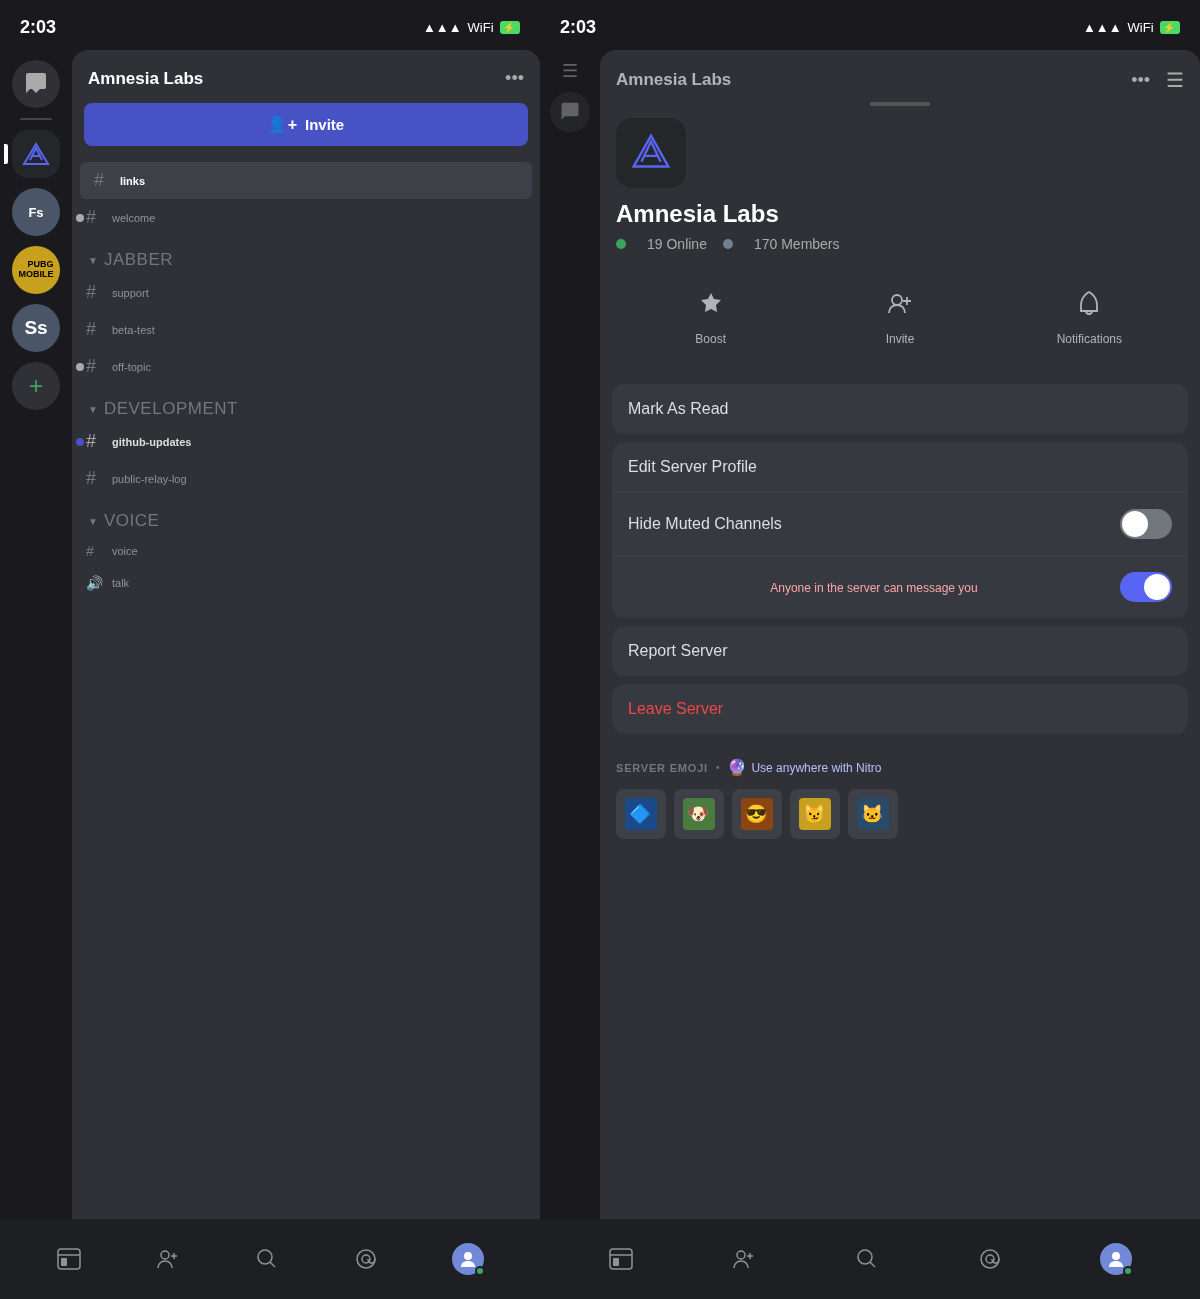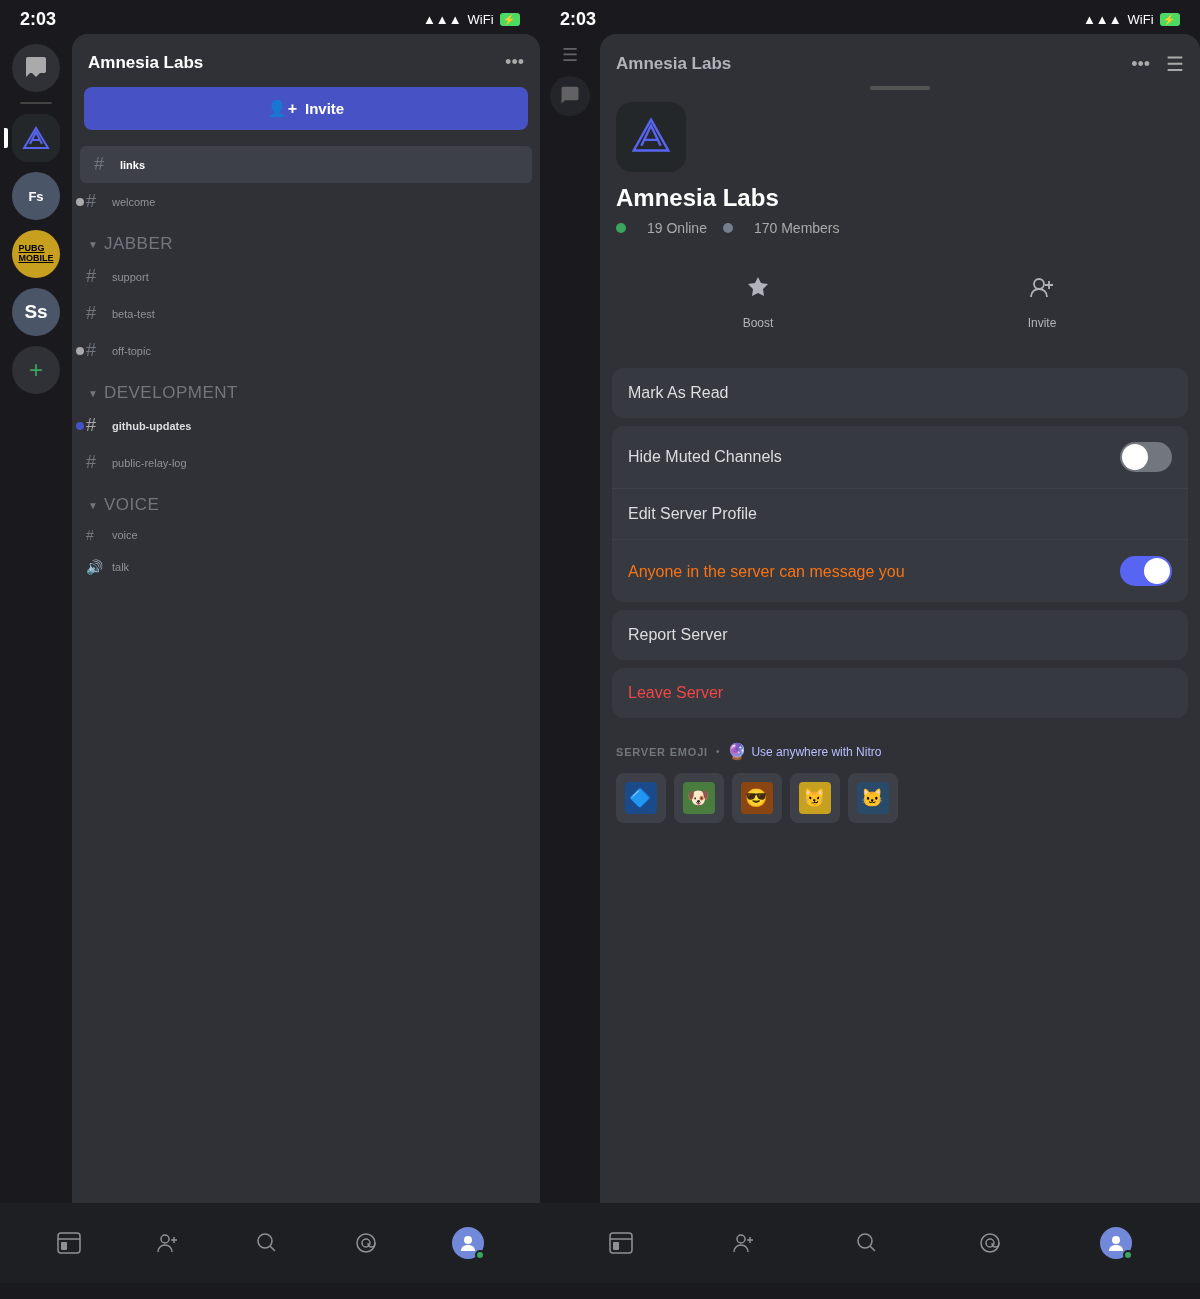--- a/index.html
+++ b/index.html
@@ -29,21 +29,21 @@
       position: relative;
       flex-shrink: 0;
     }
 
     
     .status-bar {
       display: flex;
       justify-content: space-between;
       align-items: center;
       padding: 12px 20px 8px;
-      height: 34px;
+      height: 50px;
     }
     .status-time {
       font-size: 18px;
       font-weight: 600;
       color: #fff;
     }
     .status-icons {
       display: flex;
       align-items: center;
       gap: 6px;
@@ -416,23 +416,24 @@
       border-bottom: none;
     }
     .menu-item-label {
       font-size: 16px;
       color: #dcddde;
     }
     .menu-item-label.red {
       color: #f04747;
     }
     .menu-item-sub {
-      font-size: 16px;
-      color: #f97316;
+      font-size: 12px;
+      color: #fca5a5;
       margin-top: 2px;
+      text-align: center;
     }
     .menu-item-left {
       flex: 1;
     }
 
     
     .toggle {
       width: 52px;
       height: 30px;
       border-radius: 15px;
@@ -544,21 +545,21 @@
           <path d="M10 22L16 10L22 22" fill="none" stroke="#5865f2" stroke-width="2"></path>
           <line x1="12" y1="18" x2="20" y2="18" stroke="#5865f2" stroke-width="2"></line>
         </svg>
       </div>
 
       <div class="sidebar-icon server-fs">
         <span style="font-size:13px;font-weight:700;color:#fff;">Fs</span>
       </div>
 
       <div class="sidebar-icon server-pubg" style="background:#c8a020;border-radius:50%;overflow:hidden;position:relative;">
-        <span style="font-size:9px;font-weight:800;color:#000;text-align:left;line-height:1.1;text-decoration:underline;">PUBG<br>MOBILE</span>
+        <span style="font-size:9px;font-weight:800;color:#000;text-align:right;line-height:1.1;">PUBG<br>MOBILE</span>
       </div>
 
       <div class="sidebar-icon server-ss">
         <span style="font-size:19px;font-weight:700;color:#fff;">Ss</span>
       </div>
 
       <div class="sidebar-icon add-server">
         <span style="font-size:24px;color:#3ba55d;font-weight:300;">+</span>
       </div>
     </div>
@@ -746,40 +747,49 @@
           <div class="action-btn">
             <div class="action-btn-icon">
               <svg width="30" height="30" viewBox="0 0 30 30" fill="none">
                 <circle cx="12" cy="11" r="5" stroke="#b0b4ba" stroke-width="1.8" fill="none"></circle>
                 <path d="M4 24c0-5 3.5-8 8-8s8 3 8 8" stroke="#b0b4ba" stroke-width="1.8" fill="none"></path>
                 <path d="M22 8v8M26 12h-8" stroke="#b0b4ba" stroke-width="1.8"></path>
               </svg>
             </div>
             <span class="action-btn-label">Invite</span>
           </div>
+          <div class="action-btn">
+            <div class="action-btn-icon">
+              <svg width="30" height="30" viewBox="0 0 30 30" fill="none">
+                <path d="M15 3C15 3 7 7 7 16V22H23V16C23 7 15 3 15 3Z" stroke="#b0b4ba" stroke-width="1.8" fill="none"></path>
+                <path d="M12 22c0 1.7 1.3 3 3 3s3-1.3 3-3" stroke="#b0b4ba" stroke-width="1.8" fill="none"></path>
+              </svg>
+            </div>
+            <span class="action-btn-label">Notifications</span>
+          </div>
         </div>
       </div>
 
       <div class="menu-section">
         <div class="menu-item">
           <span class="menu-item-label">Mark As Read</span>
         </div>
       </div>
 
       <div class="menu-section">
         <div class="menu-item">
+          <span class="menu-item-label">Edit Server Profile</span>
+        </div>
+        <div class="menu-item">
           <div class="menu-item-left">
             <span class="menu-item-label">Hide Muted Channels</span>
           </div>
           <div class="toggle off">
             <div class="toggle-knob"></div>
           </div>
-        </div>
-        <div class="menu-item">
-          <span class="menu-item-label">Edit Server Profile</span>
         </div>
         <div class="menu-item">
           <div class="menu-item-left">
             <div class="menu-item-sub">Anyone in the server can message you</div>
           </div>
           <div class="toggle on">
             <div class="toggle-knob"></div>
           </div>
         </div>
       </div>

